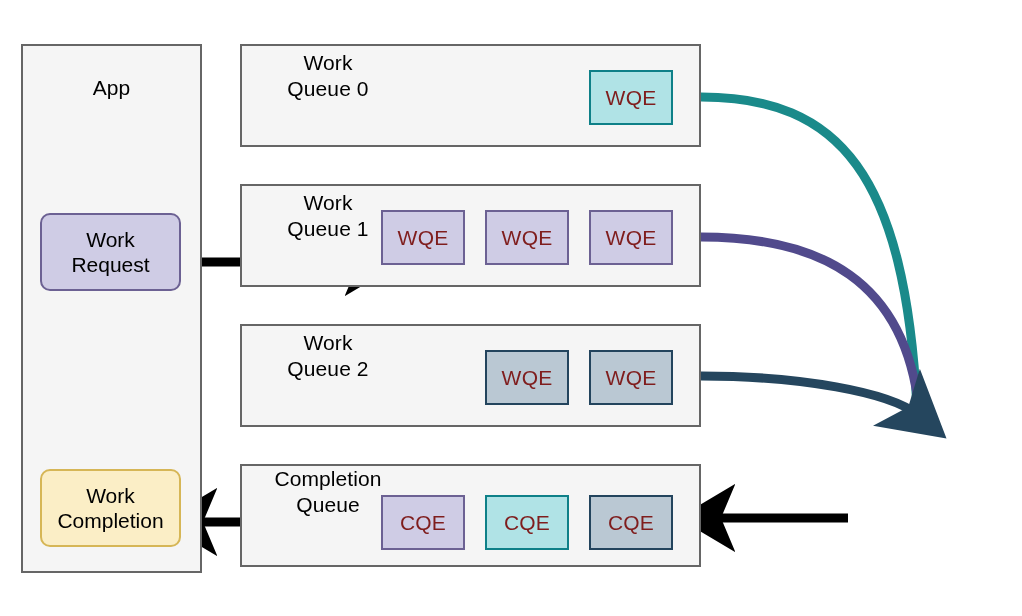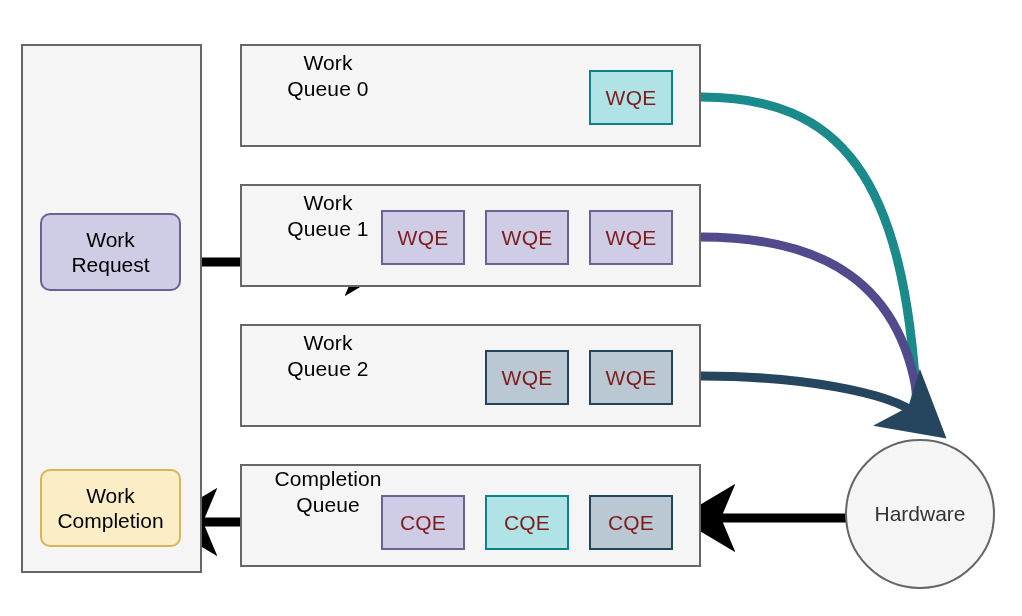--- a/index.html
+++ b/index.html
@@ -159,20 +159,21 @@
     <path d="M701,376 C800,376 890,392 918,415" fill="none" stroke="#25465e" stroke-width="9" stroke-linecap="butt" marker-end="url(#navy-head)"></path>
 
     <line x1="182" y1="262" x2="368" y2="262" stroke="#000000" stroke-width="9" marker-end="url(#black-head)"></line>
 
     <line x1="848" y1="518" x2="712" y2="518" stroke="#000000" stroke-width="9" marker-end="url(#black-head)"></line>
 
     <line x1="378" y1="522" x2="194" y2="522" stroke="#000000" stroke-width="9" marker-end="url(#black-head)"></line>
   </svg>
 
   <div class="panel" id="app-panel"></div>
+  <div class="panel-label" id="app-title">App</div>
 
   <div class="rounded-node" id="work-request-node">Work
 Request</div>
 
   <div class="rounded-node" id="work-completion-node">Work
 Completion</div>
 
   <div class="panel" id="wq0-panel"></div>
   <div class="panel-label" id="wq0-label">Work
 Queue 0</div>
@@ -191,15 +192,14 @@
   <div class="entry steel" style="left:485px; top:350px;">WQE</div>
   <div class="entry steel" style="left:589px; top:350px;">WQE</div>
 
   <div class="panel" id="cq-panel"></div>
   <div class="panel-label" id="cq-label">Completion
 Queue</div>
   <div class="entry purple" style="left:381px; top:495px;">CQE</div>
   <div class="entry teal" style="left:485px; top:495px;">CQE</div>
   <div class="entry steel" style="left:589px; top:495px;">CQE</div>
 
-  <div id="hardware-node">Hardware</div>
 
 </div>
 
 </body></html>

